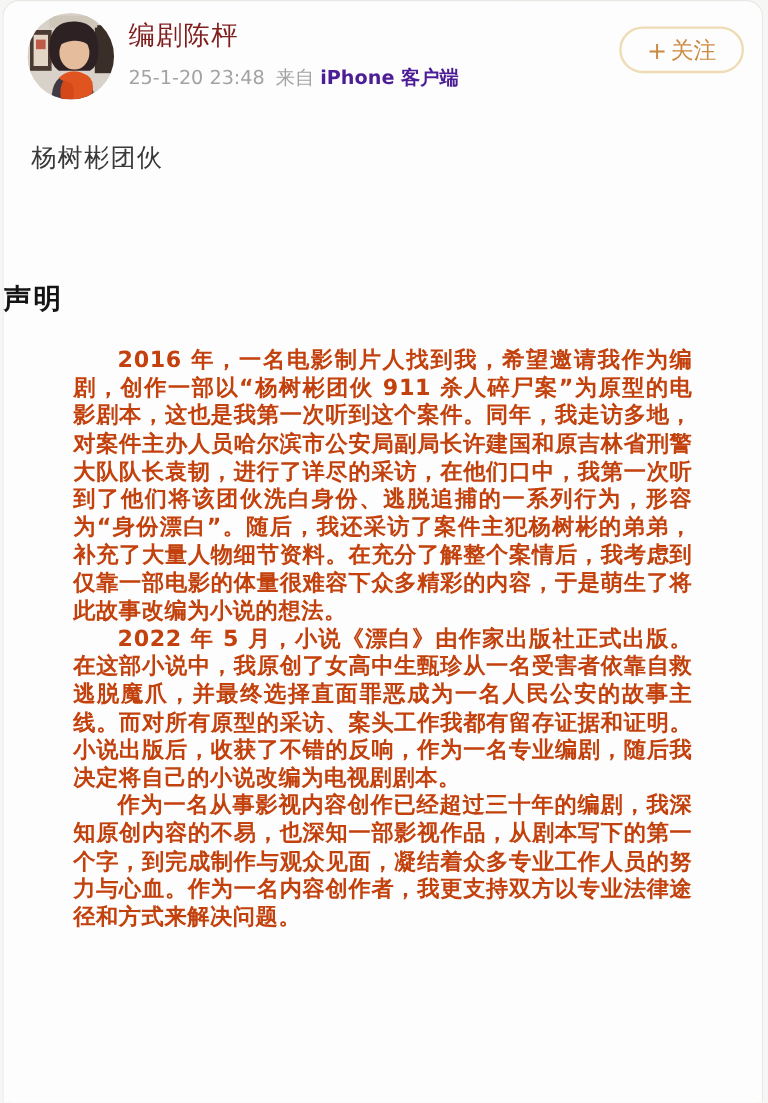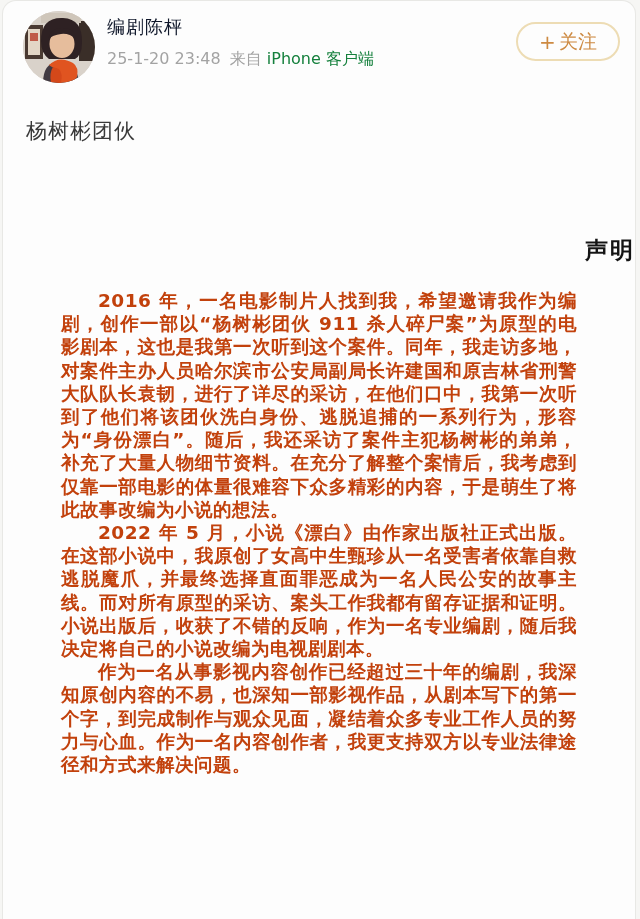--- a/index.html
+++ b/index.html
@@ -37,34 +37,35 @@
     overflow: hidden;
     background: #d8d0c8;
   }
   .avatar svg { display: block; }
   .author-block {
     position: absolute;
     left: 104px;
     top: 14px;
   }
   .author-name {
-    font-size: 18px;
-    color: #0f172a;
+    font-size: 22px;
+    color: #7f1d1d;
     letter-spacing: 1px;
   }
   .meta-line {
     margin-top: 10px;
     font-size: 16px;
     color: #a3a3a3;
   }
   .meta-line .sep { display: inline-block; width: 4px; }
   .source-link {
-    color: #15803d;
+    color: #4c1d95;
     text-decoration: none;
     cursor: pointer;
+    font-weight: bold;
   }
   .location-line {
     margin-top: 6px;
     font-size: 15px;
     color: #a3a3a3;
   }
   .follow-btn {
     position: absolute;
     top: 21px;
     right: 15px;
@@ -90,21 +91,21 @@
     font-size: 21px;
     line-height: 25px;
     color: #393939;
     letter-spacing: 1px;
   }
   .statement-image {
     display: block;
   }
   .statement-title {
     margin-top: 94px;
-    text-align: right;
+    text-align: left;
     font-size: 23px;
     line-height: 24px;
     font-weight: bold;
     color: #141414;
     letter-spacing: 2px;
   }
   .statement-body {
     margin-top: 27px;
   }
   .statement-body p {

